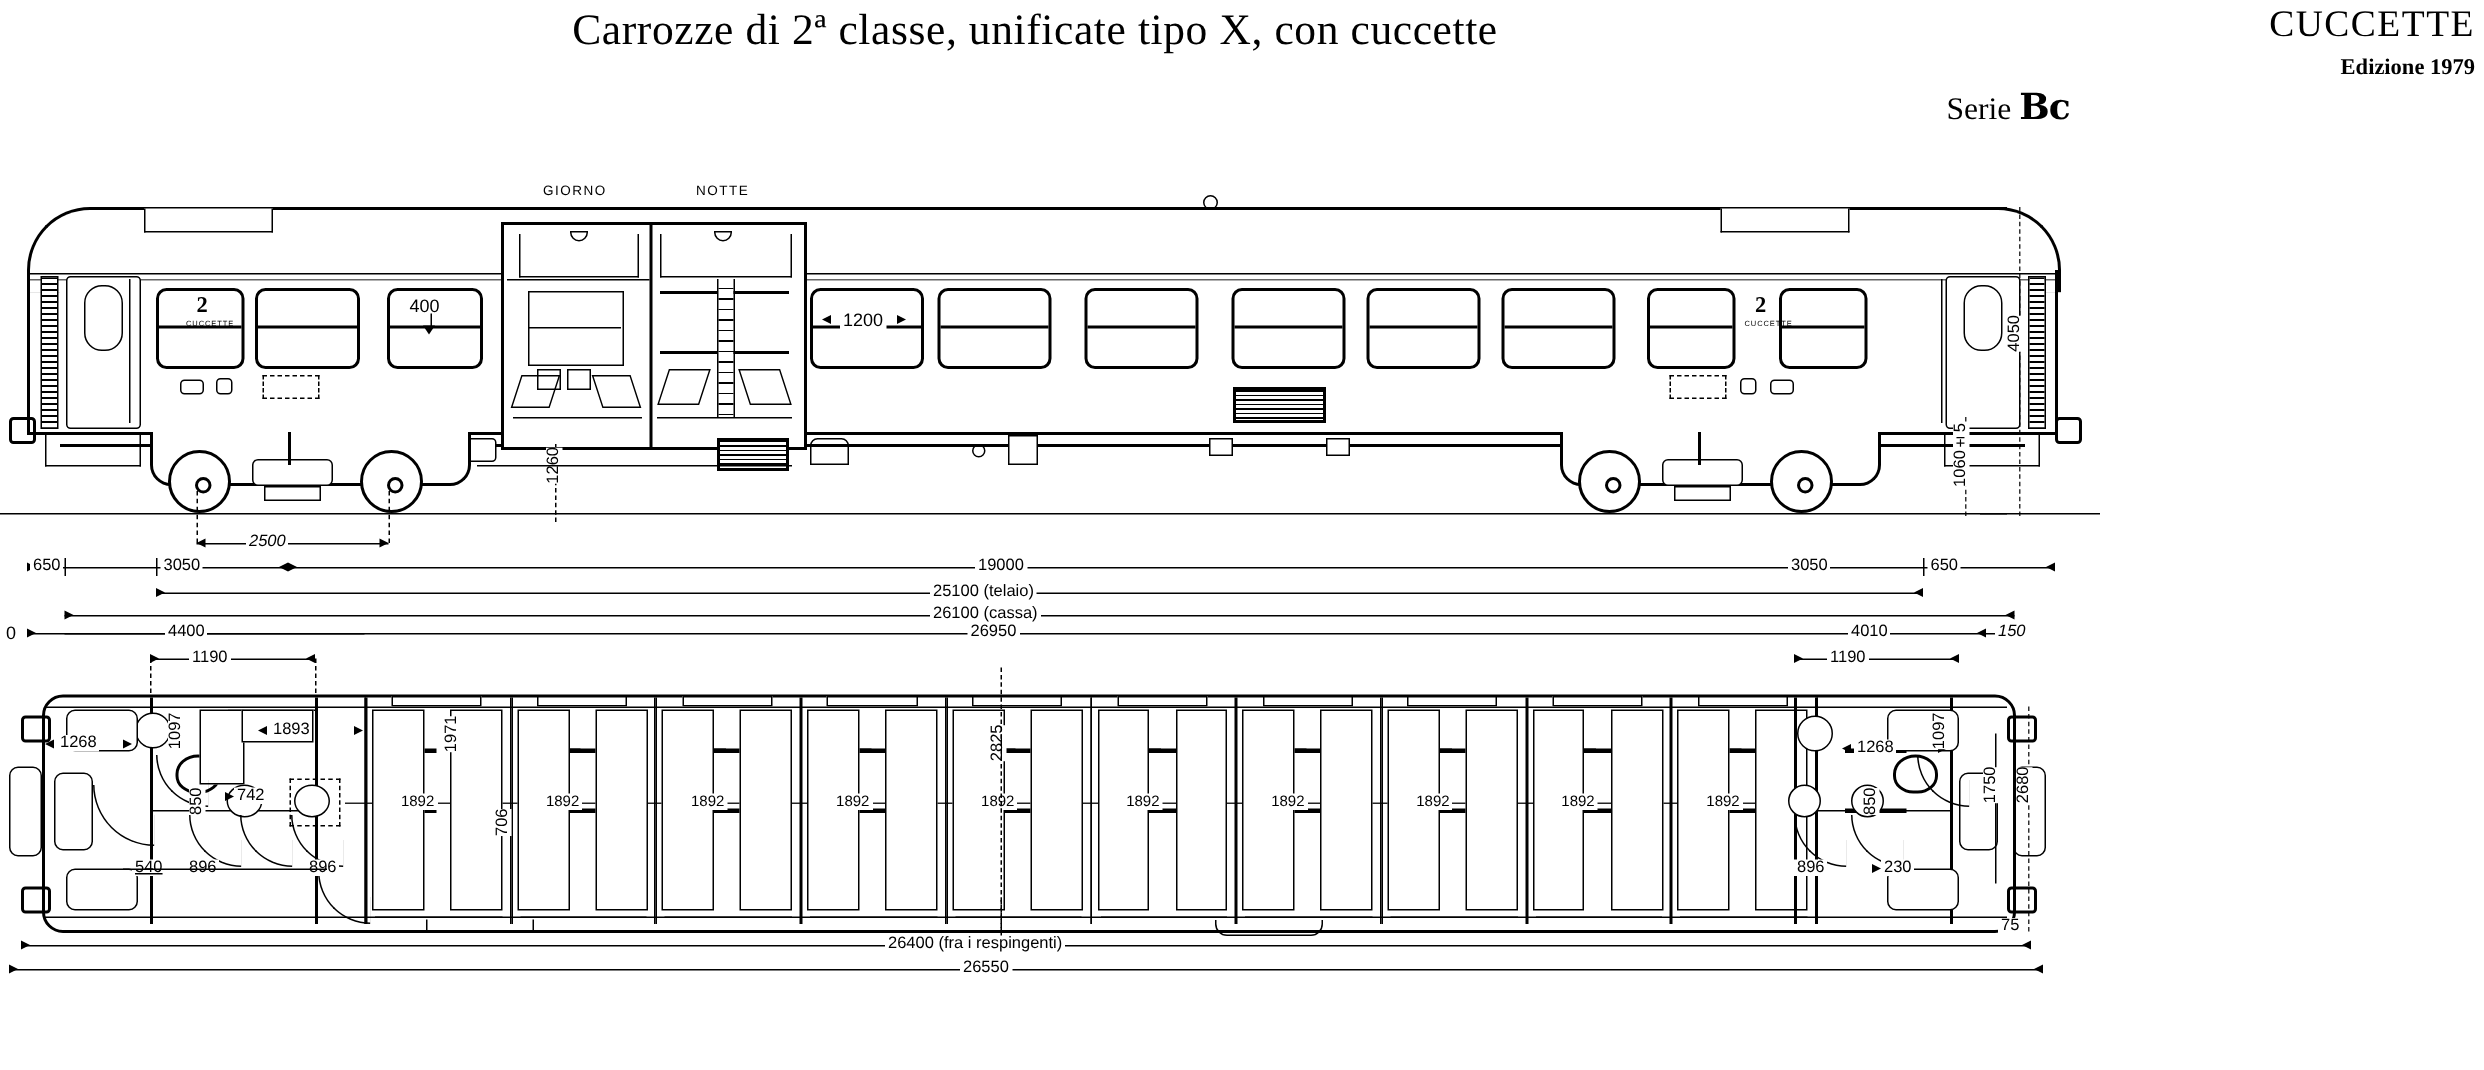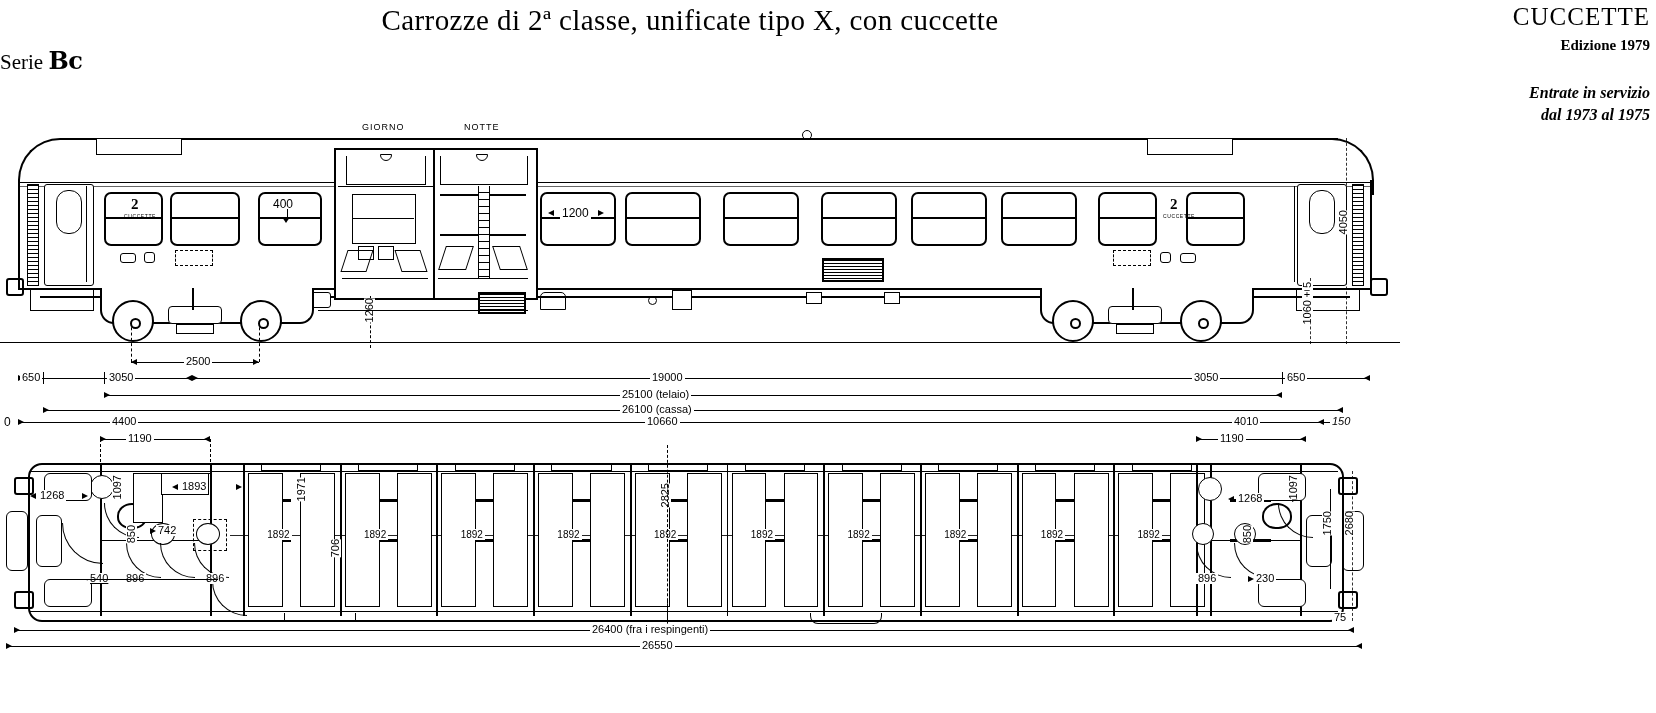--- a/index.html
+++ b/index.html
@@ -2,21 +2,21 @@
 <html><head>
 <meta charset="utf-8">
 <style>
   html,body{margin:0;padding:0;background:#fff;}
   body{width:1656px;height:713px;position:relative;overflow:hidden;
        font-family:"Liberation Serif",serif;color:#000;}
   .abs{position:absolute;}
   
   #title-main{left:0;top:4px;width:1380px;text-align:center;
       font-size:29px;letter-spacing:.4px;font-family:"Liberation Serif",serif;}
-  #title-sub{left:0;top:46px;width:1380px;text-align:left;font-size:21px;}
+  #title-sub{left:0;top:56px;width:1380px;text-align:right;font-size:21px;}
   #title-sub b{font-family:"DejaVu Serif",serif;font-weight:bold;font-size:24px;letter-spacing:-.5px;}
   #hdr-block{right:6px;top:2px;width:262px;text-align:right;line-height:1.18;}
   #hdr-1{font-size:25px;letter-spacing:1px;font-family:"Liberation Serif",serif;}
   #hdr-2{font-size:20px;}
   #hdr-3{font-size:23px;margin-top:5px;}
   #hdr-3 b{font-family:"DejaVu Serif",serif;font-weight:bold;}
   #hdr-4{font-size:15px;font-weight:bold;margin-top:5px;}
   #hdr-5{font-size:16px;font-style:italic;font-weight:bold;margin-top:28px;line-height:1.35;}
   
   .ln{position:absolute;background:#000;}
@@ -56,24 +56,20 @@
 
 <div class="abs" id="title-main">Carrozze di 2ª classe, unificate tipo X, con cuccette</div>
 <div class="abs" id="title-sub">
   <span>Serie</span>
   <b>Bc</b>
 </div>
 
 <div class="abs" id="hdr-block">
   <div id="hdr-1">CUCCETTE</div>
   <div id="hdr-4">Edizione 1979</div>
-  <div id="hdr-5">
-    <div>Entrate in servizio</div>
-    <div>dal 1973 al 1975</div>
-  </div>
 </div>
 
 <div class="abs" id="elev" style="left:0;top:110px;width:1400px;height:260px;">
 
   <div class="ln h2" style="left:95px;top:28px;width:1200px;"></div>
   <div class="abs" style="left:18px;top:28px;width:80px;height:55px;border-left:2px solid #000;border-top:2px solid #000;border-radius:42px 0 0 0;"></div>
   <div class="abs" style="left:1292px;top:28px;width:80px;height:55px;border-right:2px solid #000;border-top:2px solid #000;border-radius:0 42px 0 0;"></div>
 
   <div class="sbox" style="left:96px;top:29px;width:84px;height:15px;border-top:none;"></div>
   <div class="sbox" style="left:1147px;top:29px;width:84px;height:15px;border-top:none;"></div>
@@ -200,21 +196,21 @@
   <div class="ln h1" style="left:1320px;top:232px;width:18px;"></div>
   <div class="dashv" style="left:1310px;top:168px;height:66px;opacity:.8;"></div>
   <div class="dimv" style="left:1302px;top:172px;">1060±5</div>
 </div>
 
 <div class="abs" style="left:0;top:340px;width:1400px;height:95px;">
 
   <div class="ln h1" style="left:131px;top:22px;width:128px;"></div>
   <div class="arrowL" style="left:131px;top:19px;"></div>
   <div class="arrowR" style="left:253px;top:19px;"></div>
-  <div class="dim" style="left:184px;top:16px;">2500</div>
+  <div class="dim" style="left:164px;top:16px;font-style:italic;">2500</div>
   <div class="dashv" style="left:131px;top:-18px;height:40px;"></div>
   <div class="dashv" style="left:259px;top:-18px;height:40px;"></div>
 
   <div class="ln h1" style="left:18px;top:38px;width:1352px;"></div>
   <div class="arrowR" style="left:18px;top:35px;"></div>
   <div class="arrowL" style="left:1364px;top:35px;"></div>
   <div class="dim" style="left:20px;top:32px;">650</div>
   <div class="dim" style="left:107px;top:32px;">3050</div>
   <div class="dim" style="left:650px;top:32px;">19000</div>
   <div class="dim" style="left:1192px;top:32px;">3050</div>
@@ -234,21 +230,21 @@
   <div class="arrowR" style="left:43px;top:67px;"></div>
   <div class="arrowL" style="left:1337px;top:67px;"></div>
   <div class="dim" style="left:620px;top:64px;">26100  (cassa)</div>
 </div>
 
 <div class="abs" id="plan" style="left:0;top:415px;width:1400px;height:240px;">
 
   <div class="abs" style="left:4px;top:0px;font-family:'Liberation Sans',sans-serif;font-size:12px;">0</div>
   <div class="ln h1" style="left:18px;top:7px;width:1330px;"></div>
   <div class="arrowR" style="left:18px;top:4px;"></div>
-  <div class="dim" style="left:645px;top:1px;">10660</div>
+  <div class="dim" style="left:645px;top:1px;">26950</div>
   <div class="dim" style="left:1330px;top:1px;font-style:italic;">150</div>
   <div class="arrowL" style="left:1318px;top:4px;"></div>
 
   <div class="ln h1" style="left:43px;top:7px;width:200px;"></div>
   <div class="dim" style="left:110px;top:1px;">4400</div>
 
   <div class="dim" style="left:1232px;top:1px;">4010</div>
 
   <div class="ln h1" style="left:100px;top:24px;width:110px;"></div>
   <div class="arrowR" style="left:100px;top:21px;"></div>

